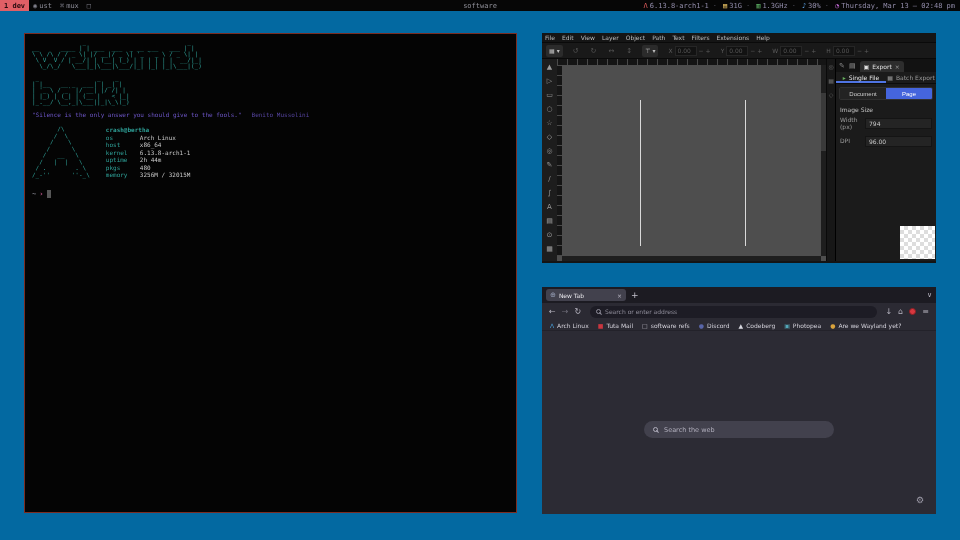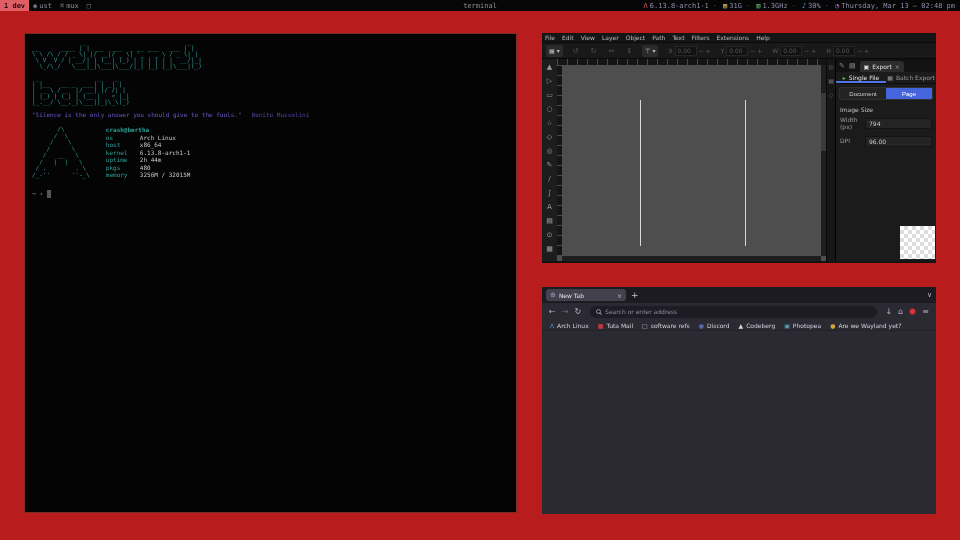--- a/index.html
+++ b/index.html
@@ -1,17 +1,17 @@
 <!DOCTYPE html>
 <html><head>
 <meta charset="utf-8">
 <style>
   *{box-sizing:border-box;margin:0;padding:0}
   html,body{width:960px;height:540px;background:#000;overflow:hidden}
-  .screen{position:relative;width:960px;height:540px;background:#b91c1c;font-family:"DejaVu Sans",sans-serif}
+  .screen{position:relative;width:960px;height:540px;background:#0369a1;font-family:"DejaVu Sans",sans-serif}
   i,b{font-style:normal;font-weight:normal}
 
   
   .topbar{position:absolute;left:0;top:0;width:960px;height:11px;background:#060606;display:flex;align-items:center;font:7px "DejaVu Sans Mono",monospace;color:#9c96b4}
   .tags{display:flex;height:11px;align-items:center}
   .tag{padding:0 4px;height:11px;display:flex;align-items:center;gap:2px;color:#8b8b96}
   .tag.active{background:#e05f66;color:#220a0d;font-weight:bold}
   .tag .tic{color:#7d7d88}
   .bar-title{position:absolute;left:0;right:0;text-align:center;color:#8f8f98;pointer-events:none}
   .status{margin-left:auto;display:flex;align-items:center;padding-right:5px}
@@ -107,21 +107,21 @@
           <b>ust</b>
         </span>
       <span class="tag">
           <i class="tic">⌘</i>
           <b>mux</b>
         </span>
       <span class="tag">
           <i class="tic">□</i>
         </span>
     </div>
-    <div class="bar-title">terminal</div>
+    <div class="bar-title">software</div>
     <div class="status">
       <span class="seg">
           <i class="sic" style="color: rgb(226, 93, 93);">Λ</i>
           <b class="stx">6.13.8-arch1-1</b>
         </span>
         <span class="seg">
           <i class="sic" style="color: rgb(217, 181, 92);">▤</i>
           <b class="stx">31G</b>
         </span>
         <span class="seg">
@@ -349,15 +349,22 @@
         </span>
         <span class="bm">
           <i class="bmi" style="color: rgb(83, 167, 184);">▣</i>
           <span>Photopea</span>
         </span>
         <span class="bm">
           <i class="bmi" style="color: rgb(217, 163, 60);">●</i>
           <span>Are we Wayland yet?</span>
         </span>
     </div>
+    <div class="content">
+      <div class="searchpill">
+        <span class="mag"></span>
+        <span>Search the web</span>
+      </div>
+      <span class="gear">⚙</span>
+    </div>
   </div>
 
 </div>
 
 </body></html>

